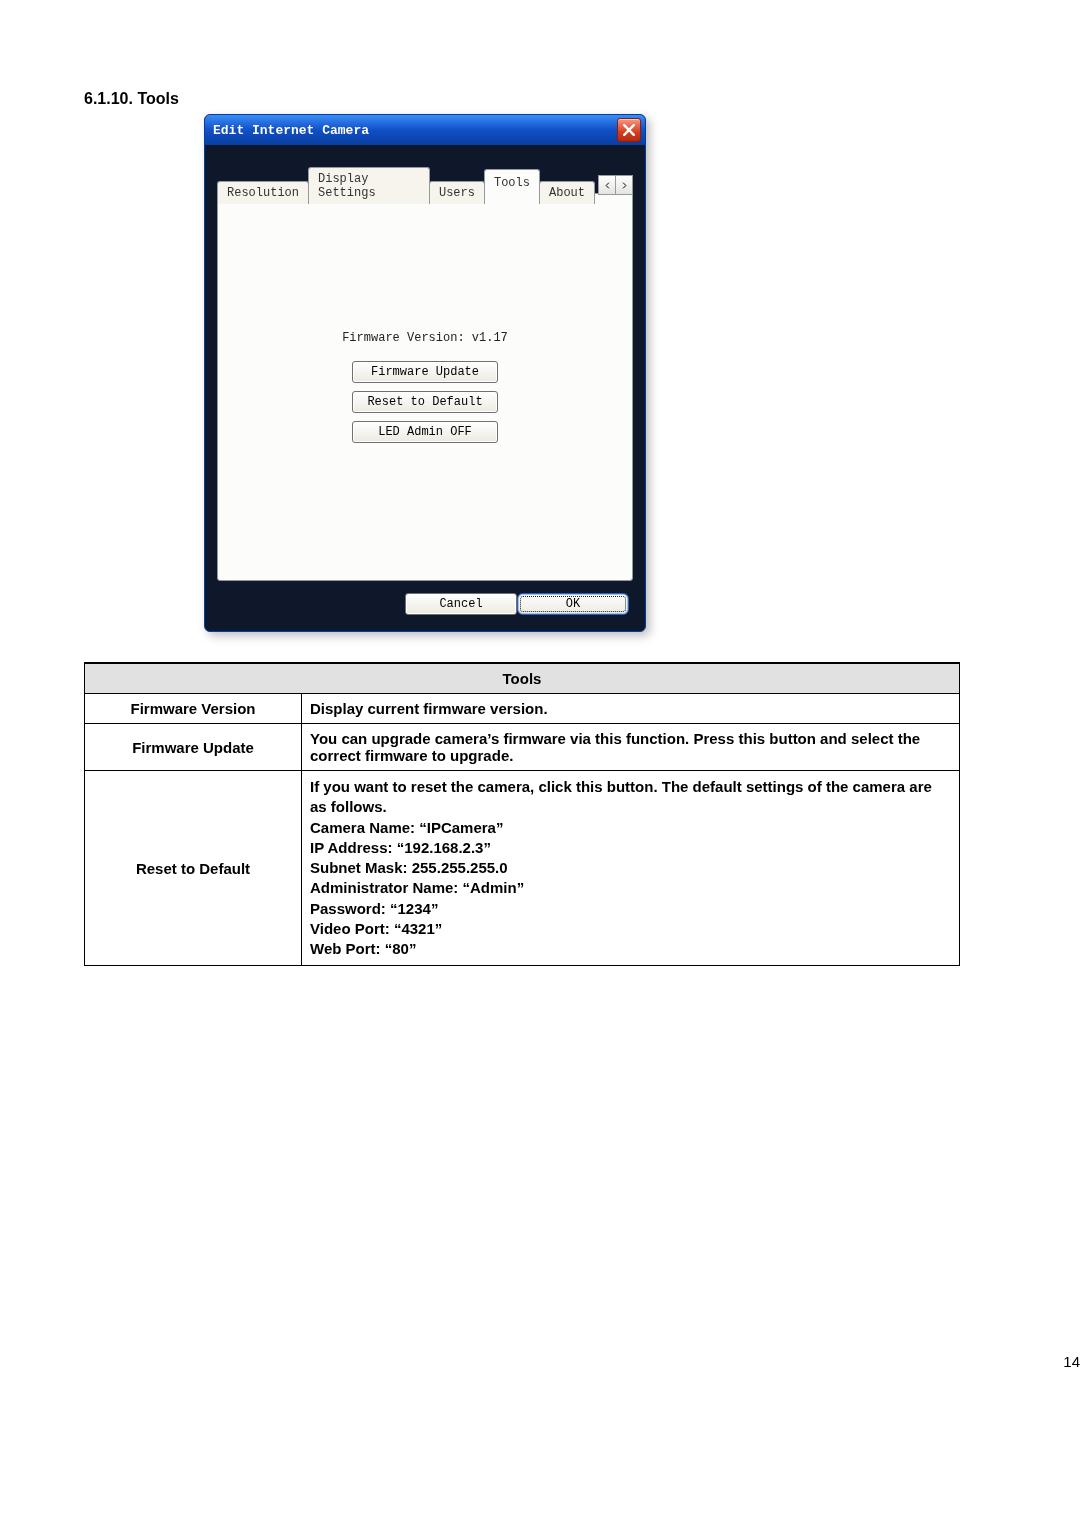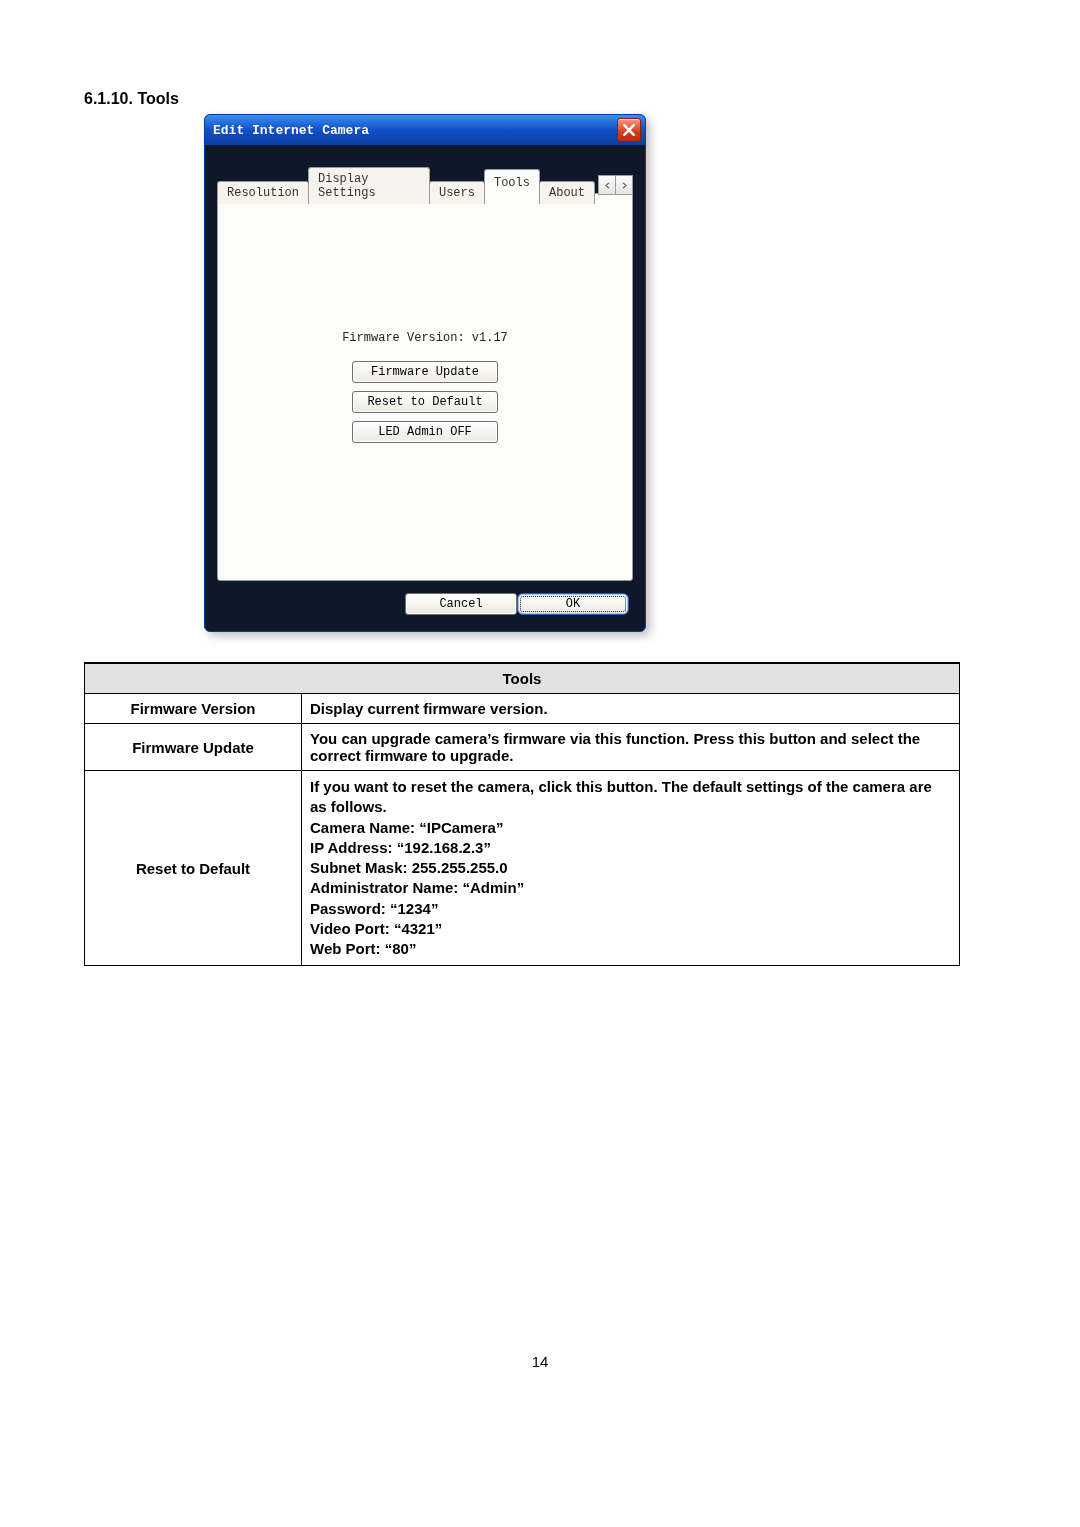--- a/index.html
+++ b/index.html
@@ -181,21 +181,21 @@
   table.desc td.val {
     text-align: left;
     font-weight: bold;
   }
   .ml { white-space: pre-line; line-height: 1.35; margin-top: 28px; }
 
   .page-number {
     position: absolute;
     left: 0; right: 0;
     bottom: 30px;
-    text-align: center;
+    text-align: right;
     font-size: 15px;
   }
 </style>
 </head>
 <body>
 
 <div class="page">
 
   <div class="section-heading">6.1.10.  Tools</div>
 

